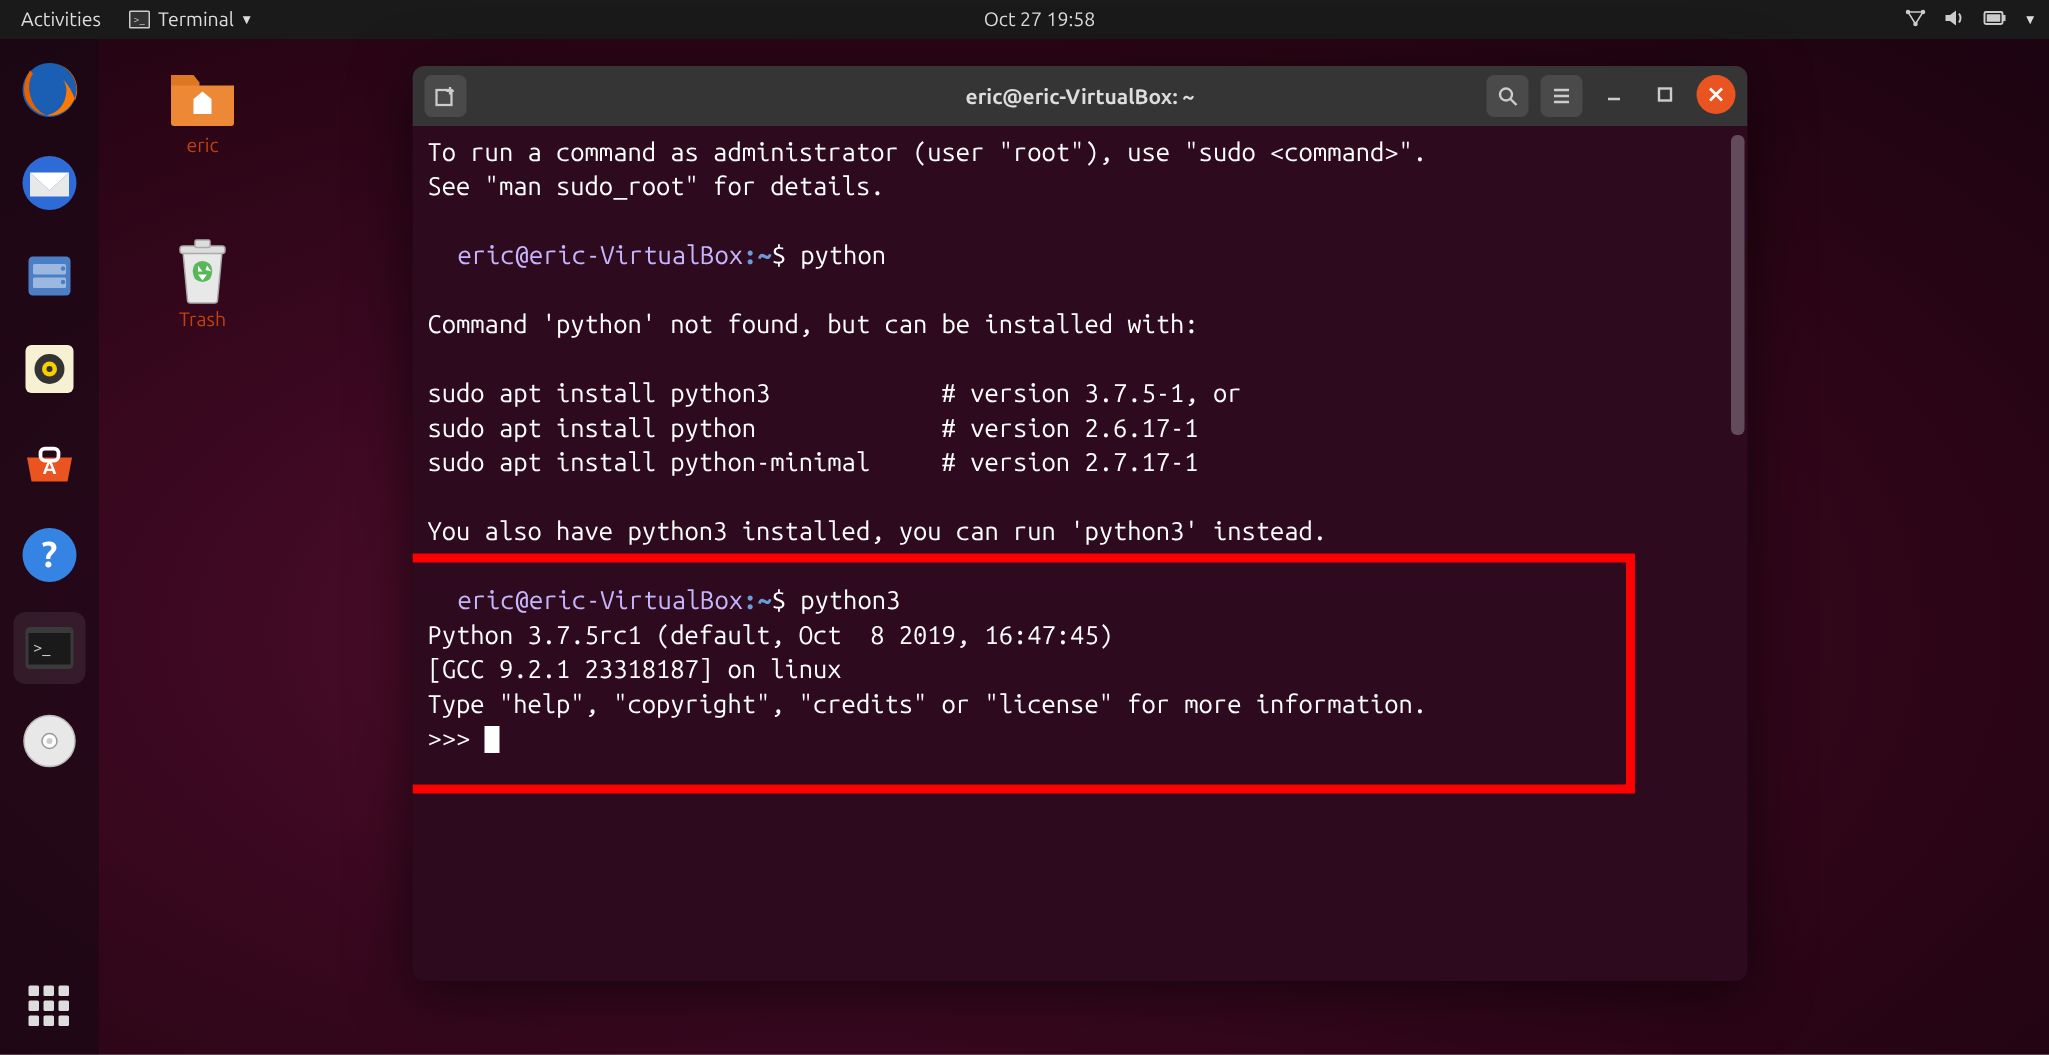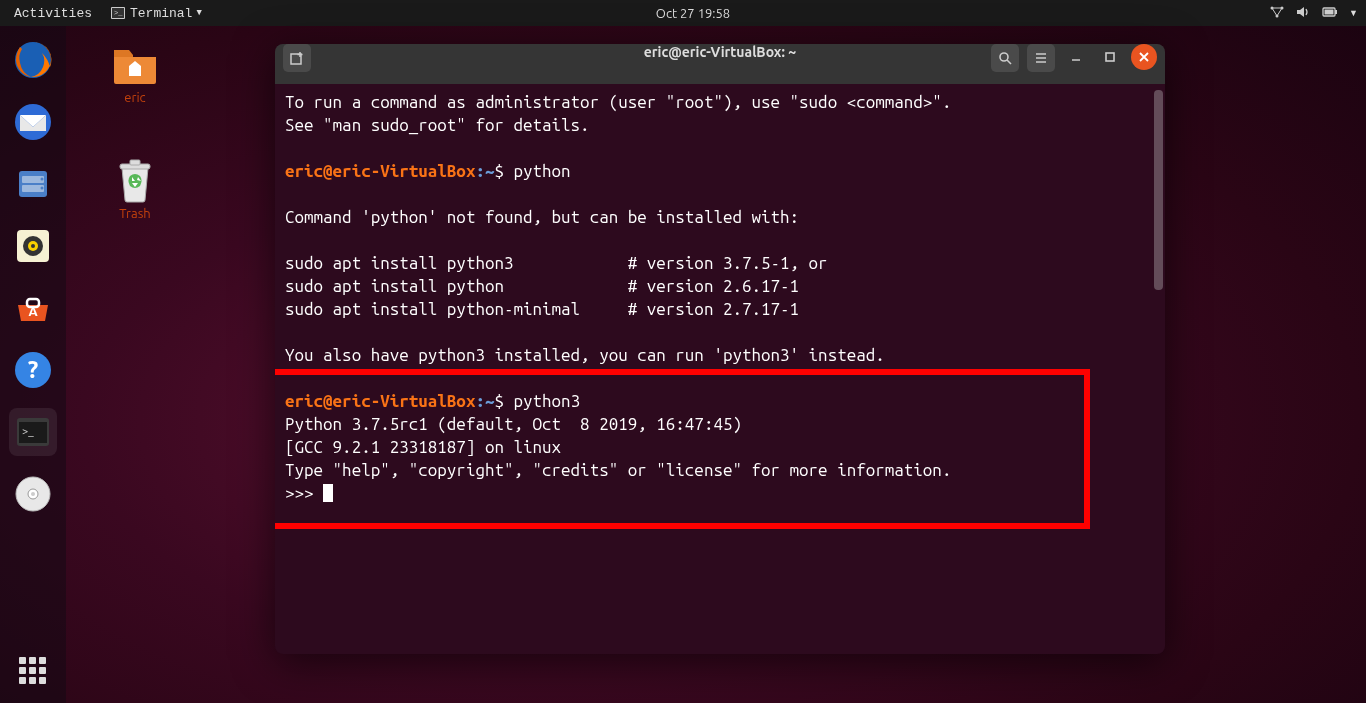--- a/index.html
+++ b/index.html
@@ -16,21 +16,21 @@
 .topbar {
   height: 26px;
   background: #1a1a1a;
   color: #ddd;
   display: flex;
   align-items: center;
   font-size: 13px;
   padding: 0 8px;
   position: relative;
 }
-.topbar-left { display: flex; align-items: center; gap: 12px; font-family: Liberation Mono, monospace; }
+.topbar-left { display: flex; align-items: center; gap: 12px; }
 .topbar-activities { padding: 2px 6px; }
 .topbar-app { display: flex; align-items: center; gap: 4px; }
 .topbar-center { position: absolute; left: 50%; transform: translateX(-50%); margin-left: 10px; }
 .topbar-right { margin-left: auto; display: flex; align-items: center; gap: 10px; }
 .topbar .tri { font-size: 9px; }
 
 
 .dock {
   position: absolute;
   left: 0;
@@ -93,20 +93,21 @@
   border-radius: 8px;
   box-shadow: 0 8px 40px rgba(0,0,0,0.6);
   display: flex;
   flex-direction: column;
   overflow: hidden;
 }
 .titlebar {
   height: 40px;
   background: #353535;
   display: flex;
+  align-items: center;
   padding: 0 8px;
   position: relative;
 }
 .titlebar-title {
   position: absolute;
   left: 50%;
   transform: translateX(-50%);
   color: #ddd;
   font-size: 14px;
   font-weight: bold;
@@ -131,21 +132,21 @@
 .term-body {
   flex: 1;
   padding: 6px 10px;
   font-family: "Ubuntu Mono", "DejaVu Sans Mono", monospace;
   font-size: 17px;
   line-height: 23px;
   color: #fff;
   position: relative;
   overflow: hidden;
 }
-.term-body .user { color: #f97316; font-weight: bold; }
+.term-body .user { color: #c4b5fd; font-weight: normal; margin-left: 20px; }
 .term-body .path { color: #6a9dd8; font-weight: bold; }
 .term-body .prompt-dollar { color: #fff; }
 .term-body pre { font-family: inherit; white-space: pre; }
 
 .highlight-box {
   position: absolute;
   border: 6px solid #ff0000;
   left: -15px;
   top: 285px;
   width: 830px;

